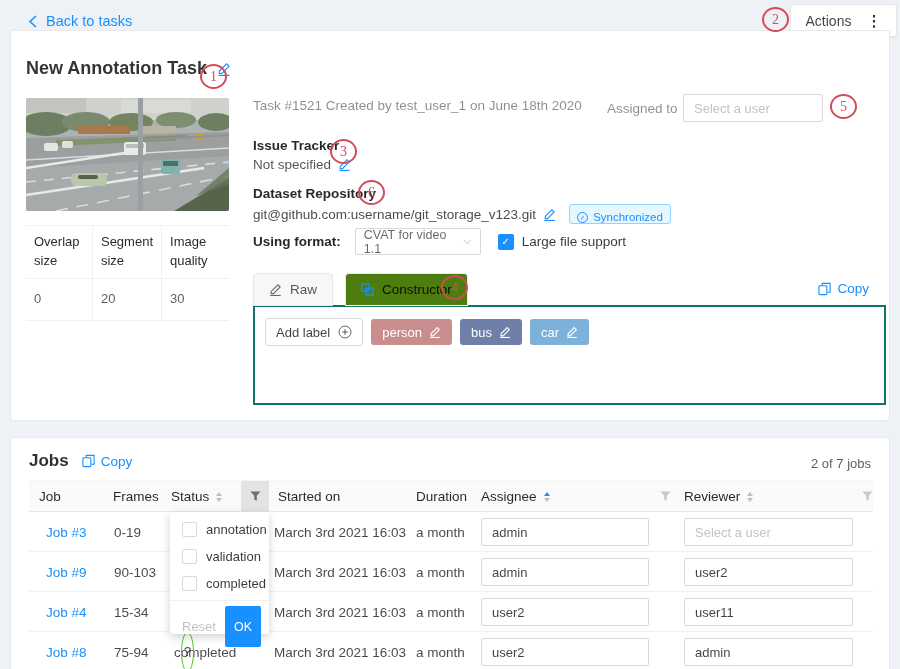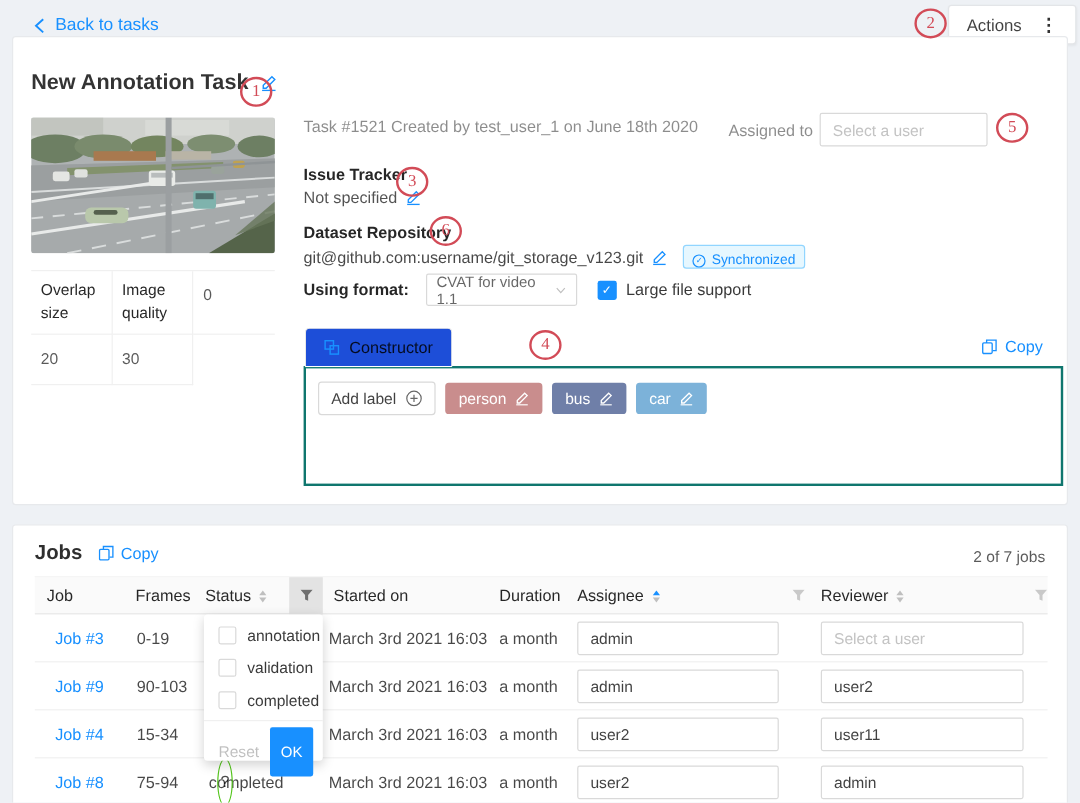--- a/index.html
+++ b/index.html
@@ -55,21 +55,21 @@
     display:flex;align-items:center;justify-content:space-between;padding:0 8px;font-size:12.5px;
     color:rgba(0,0,0,.6);cursor:pointer;background:#fff}
   .cb{margin-left:17px;width:16px;height:16px;background:#1890ff;border-radius:2px;color:#fff;
     display:flex;align-items:center;justify-content:center;font-size:10px;cursor:pointer}
   .cb-label{margin-left:8px;font-size:13.5px;color:rgba(0,0,0,.78)}
 
   .tabs{position:absolute;left:242px;top:242px;display:flex;z-index:2}
   .tab{height:33px;display:flex;align-items:center;gap:8px;padding:0 15px;border:1px solid #e8e8e8;
     border-radius:4px 4px 0 0;font-size:13.5px;cursor:pointer}
   .tab-raw{background:#f7f7f7;color:rgba(0,0,0,.68)}
-  .tab-constructor{background:#1d4ed8;border-bottom-color:#fff;margin-left:1px;color:rgba(0,0,0,.85)}
+  .tab-constructor{background:#4d7c0f;border-bottom-color:#fff;margin-left:12px;color:rgba(0,0,0,.85)}
   .copy-link{display:flex;align-items:center;gap:6px;color:#1890ff;font-size:13.5px;cursor:pointer}
   .copy-top{position:absolute;right:20px;top:250px}
   .label-panel{position:absolute;left:242px;top:274px;width:633px;height:100px;border:2px solid #0f766e}
   .chips{position:absolute;left:10px;top:11px;display:flex;gap:8px;align-items:center}
   .add-label-btn{height:28px;border:1px solid #d9d9d9;border-radius:3px;background:#fff;display:flex;
     align-items:center;gap:8px;padding:0 10px;font-size:13px;color:rgba(0,0,0,.75);cursor:pointer}
   .chip{height:26px;border-radius:3px;display:flex;align-items:center;gap:7px;padding:0 11px;
     color:#fff;font-size:13px;cursor:pointer}
 
   
@@ -184,20 +184,21 @@
       <rect x="150" y="40" width="11" height="7" rx="2" fill="#9aa39b"></rect>
       <rect x="168" y="36" width="10" height="6" rx="2" fill="#c9a23c" opacity=".8"></rect>
       <rect x="112" y="0" width="5" height="113" fill="#9b9fa1"></rect>
       <path d="M117,42 203,37" stroke="#8f9496" stroke-width="2"></path>
       <polygon points="203,80 203,113 148,113" fill="#55644a"></polygon>
       <polygon points="203,70 203,86 170,98" fill="#66755a" opacity=".8"></polygon>
     </svg>
 
     <div class="params">
       <div class="h">Overlap size</div>
+      <div class="h">Segment size</div>
       <div class="h">Image quality</div>
       <div class="v">0</div>
       <div class="v">20</div>
       <div class="v">30</div>
     </div>
 
     <div class="task-meta">Task #1521 Created by test_user_1 on June 18th 2020</div>
 
     <div class="assigned-label">Assigned to</div>
     <input class="assigned-input" placeholder="Select a user" style="">
@@ -230,20 +231,27 @@
         <span>CVAT for video 1.1</span>
         <svg width="9" height="6" viewBox="0 0 9 6">
             <path d="M1 1l3.5 4L8 1" stroke="#bfbfbf" fill="none"></path>
           </svg>
       </span>
       <span class="cb">✓</span>
       <span class="cb-label">Large file support</span>
     </div>
 
     <div class="tabs">
+      <div class="tab tab-raw">
+        <svg width="13" height="13" viewBox="0 0 14 14">
+            <path d="M9.6 1.9l2.4 2.4L4.8 11.5H2.4V9.1z" fill="none" stroke="#6b6b6b" stroke-width="1.2"></path>
+            <path d="M1.4 13.4h11.2" stroke="#6b6b6b" stroke-width="1.2"></path>
+          </svg>
+        <span>Raw</span>
+      </div>
       <div class="tab tab-constructor">
         <svg width="13" height="13" viewBox="0 0 14 14" fill="none" stroke="#1890ff" stroke-width="1.3">
             <rect x="1" y="1" width="7.5" height="7.5"></rect>
             <rect x="5.5" y="5.5" width="7.5" height="7.5"></rect>
           </svg>
         <span>Constructor</span>
       </div>
     </div>
     <div class="copy-link copy-top">
       <svg width="13" height="14" viewBox="0 0 14 15">

